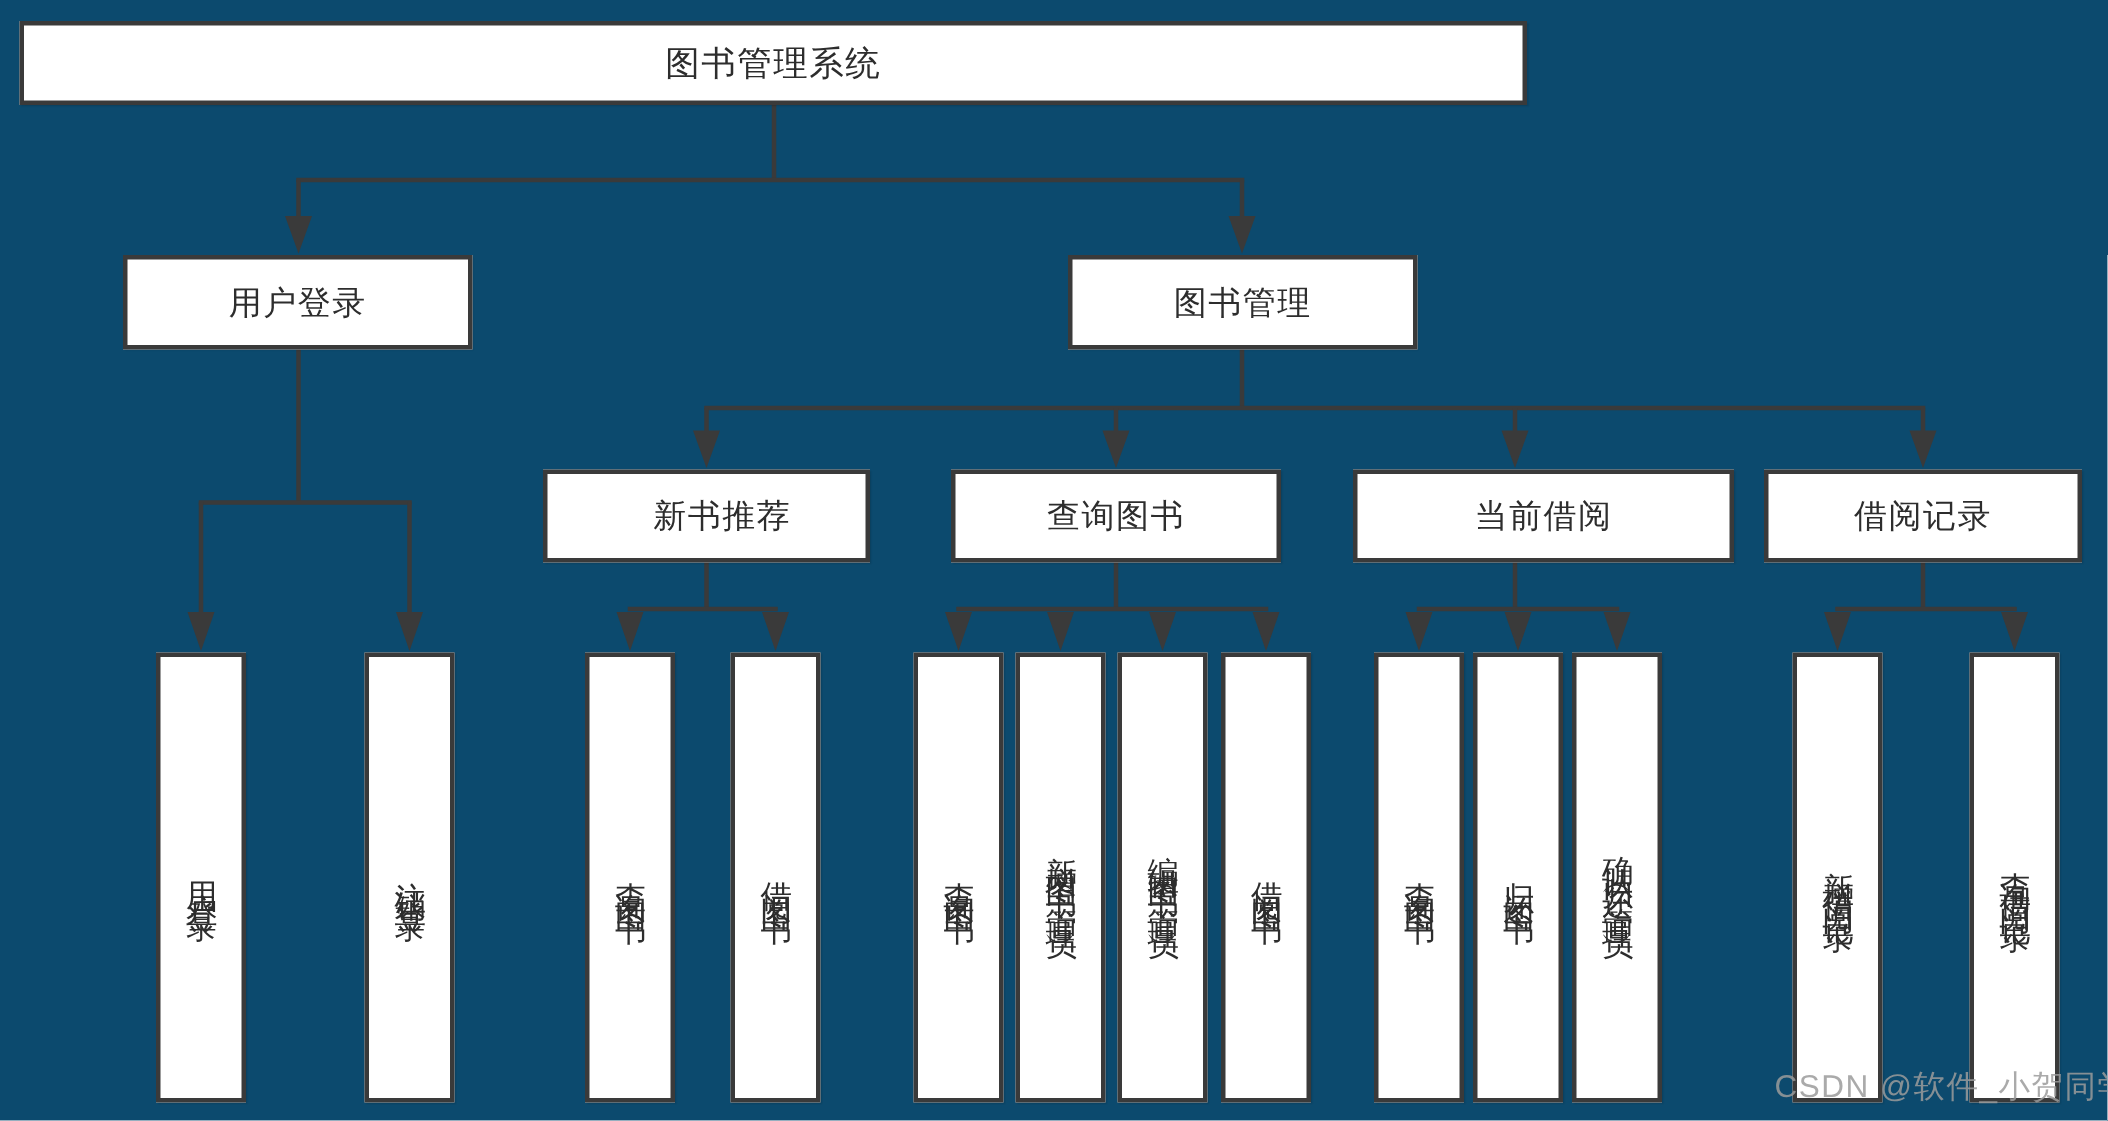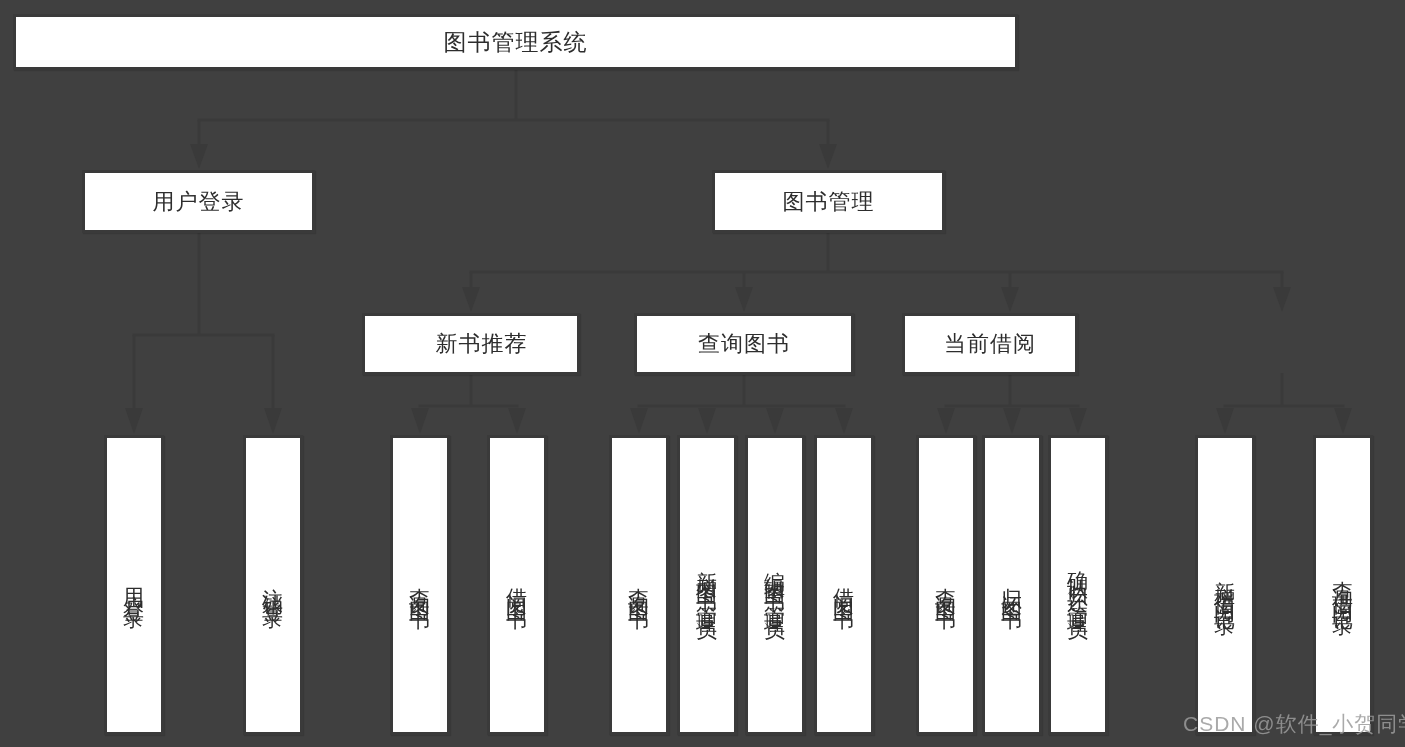--- a/index.html
+++ b/index.html
@@ -4,21 +4,21 @@
 <style>
   html, body {
     margin: 0;
     padding: 0;
     background: #ffffff;
   }
   .stage {
     position: relative;
     width: 1405px;
     height: 747px;
-    background: #404040;
+    background: #0c4a6e;
     overflow: hidden;
     font-family: "Liberation Sans", "DejaVu Sans", sans-serif;
     color: #2d2d2d;
   }
   .wires {
     position: absolute;
     left: 0;
     top: 0;
     z-index: 1;
   }
@@ -128,21 +128,22 @@
     </g>
   </svg>
 
   <div class="hbox root" style="left:13px; top:14px; width:1005px; height:56px;">图书管理系统</div>
 
   <div class="hbox" style="left:82px; top:170px; width:233px; height:63px;">用户登录</div>
   <div class="hbox" style="left:712px; top:170px; width:233px; height:63px;">图书管理</div>
 
   <div class="hbox" style="left:362px; top:313px; width:218px; height:62px;padding-left:21px;">新书推荐</div>
   <div class="hbox" style="left:634px; top:313px; width:220px; height:62px;">查询图书</div>
-  <div class="hbox" style="left:902px; top:313px; width:176px; height:62px;">当前借阅</div>
+  <div class="hbox" style="left:902px; top:313px; width:254px; height:62px;">当前借阅</div>
+  <div class="hbox" style="left:1176px; top:313px; width:212px; height:62px;">借阅记录</div>
 
   <div class="vbox" style="left:104px;">用户登录</div>
   <div class="vbox" style="left:243px;">注销登录</div>
 
   <div class="vbox" style="left:390px;">查询图书</div>
   <div class="vbox" style="left:487px;">借阅图书</div>
 
   <div class="vbox" style="left:609px;">查询图书</div>
   <div class="vbox" style="left:677px;">新增图书（管理员）</div>
   <div class="vbox" style="left:745px;">编辑图书（管理员）</div>

